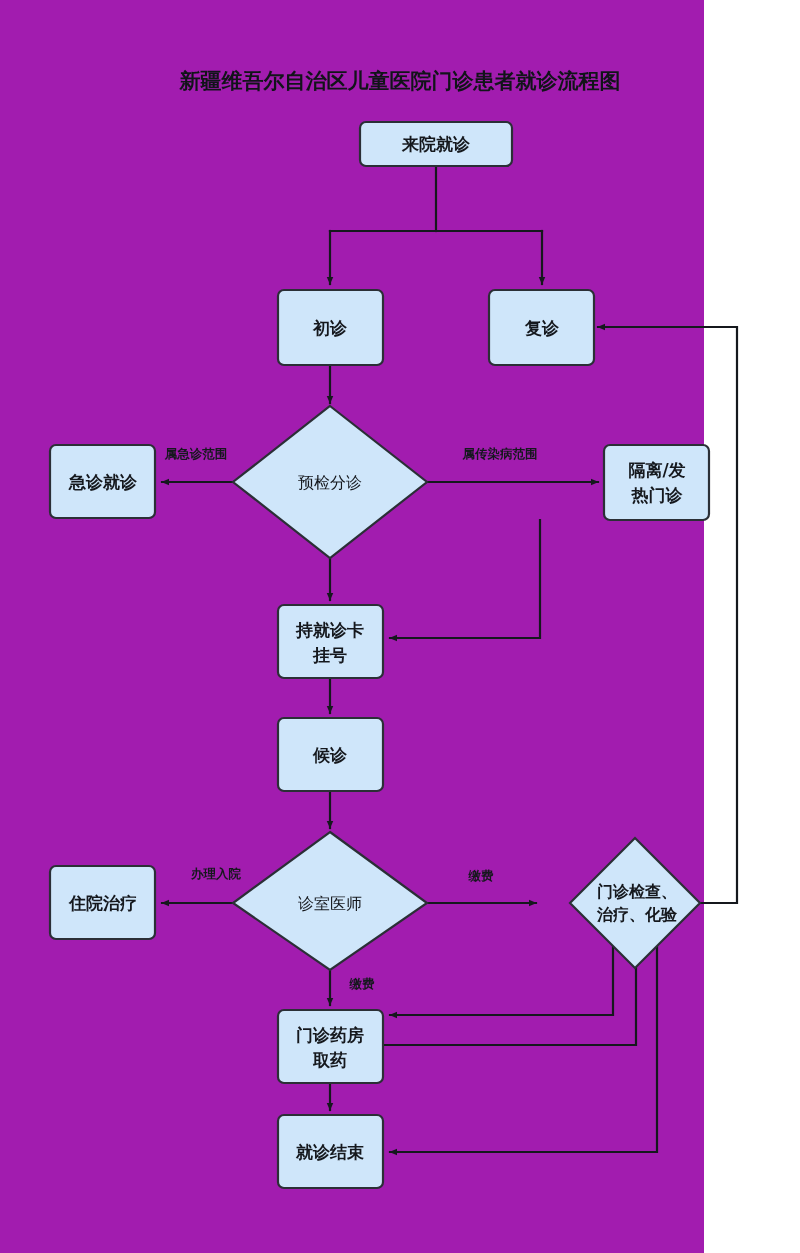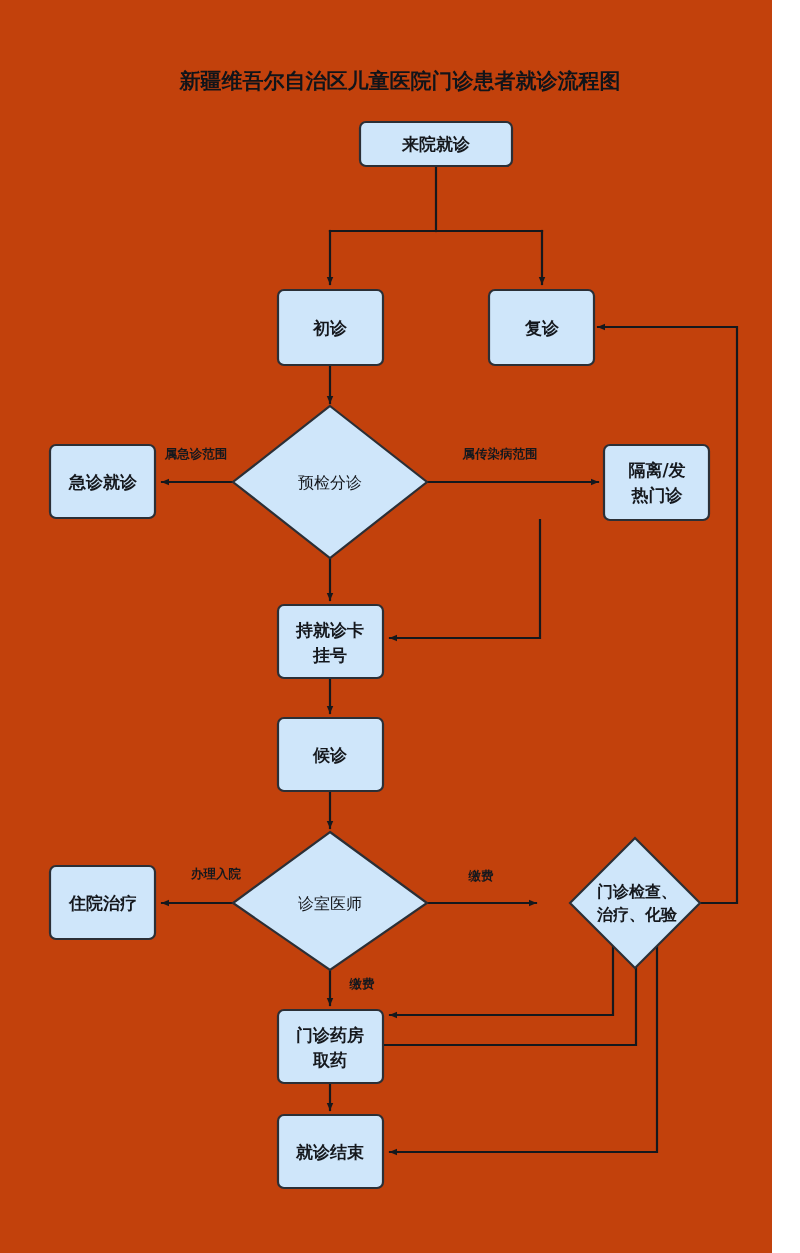--- a/index.html
+++ b/index.html
@@ -8,23 +8,23 @@
     background: #ffffff;
   }
   body {
     width: 800px;
     height: 1253px;
     font-family: "DejaVu Sans", "Liberation Sans", sans-serif;
     overflow: hidden;
   }
   #flowchart-root {
     position: relative;
-    width: 772px;
+    width: 704px;
     height: 1253px;
-    background: #c2410c;
+    background: #a21caf;
   }
   svg.canvas {
     position: absolute;
     inset: 0;
     width: 800px;
     height: 1253px;
   }
   .node-shape {
     fill: #cfe6fa;
     stroke: #2b2f36;

